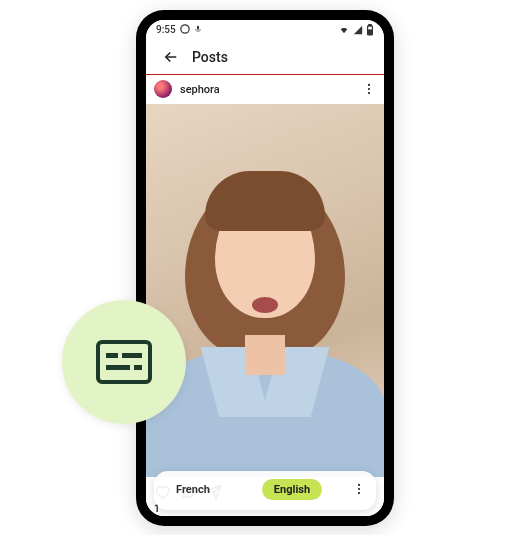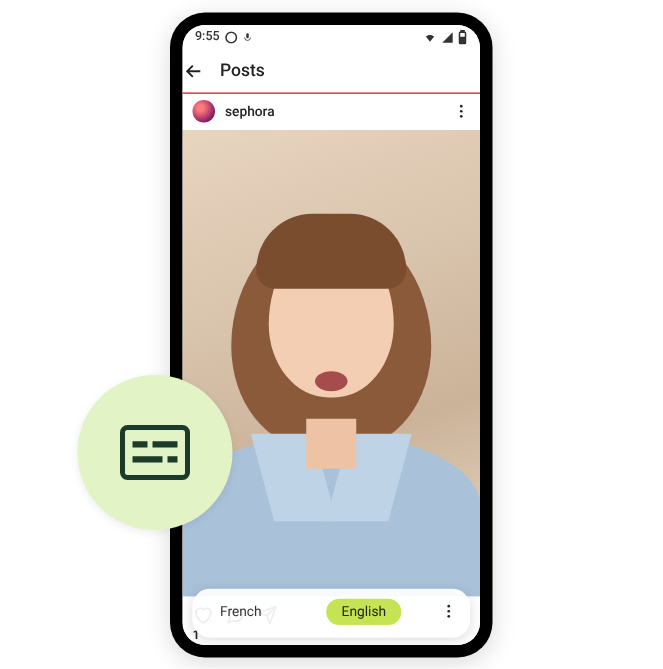--- a/index.html
+++ b/index.html
@@ -37,28 +37,28 @@
     height: 20px;
     display: flex;
     align-items: center;
     justify-content: space-between;
     padding: 0 10px;
     font-size: 10px;
     font-weight: 500;
     color: #333;
     background: #fff;
   }
-  .status-left { display: flex; align-items: center; gap: 4px; }
+  .status-left { display: flex; gap: 4px; }
   .status-right { display: flex; align-items: center; gap: 3px; }
   .status-right svg { display: block; }
   .header {
     height: 34px;
     display: flex;
     align-items: center;
-    padding: 0 0;
+    padding: 0 16px;
     gap: 12px;
     background: #fff;
   }
   .header-title { font-size: 14px; font-weight: 500; color: #222; }
   .back-icon { cursor: pointer; }
   .account-row {
     height: 30px;
     display: flex;
     align-items: center;
     padding: 0 8px;
@@ -166,21 +166,21 @@
   .lang-row {
     display: flex;
     align-items: center;
     gap: 8px;
   }
   .lang-chip {
     font-size: 11px;
     padding: 4px 12px;
     border-radius: 999px;
     cursor: pointer;
-    font-weight: 400;
+    font-weight: 700;
   }
   .lang-chip.inactive { color: #333; background: transparent; }
   .lang-chip.active { background: #c5e352; color: #222; margin-left: 32px; }
   .caption-text {
     margin-top: 6px;
     font-size: 10px;
     line-height: 1.35;
     color: #333;
   }
   .caption-menu { margin-left: auto; cursor: pointer; }

